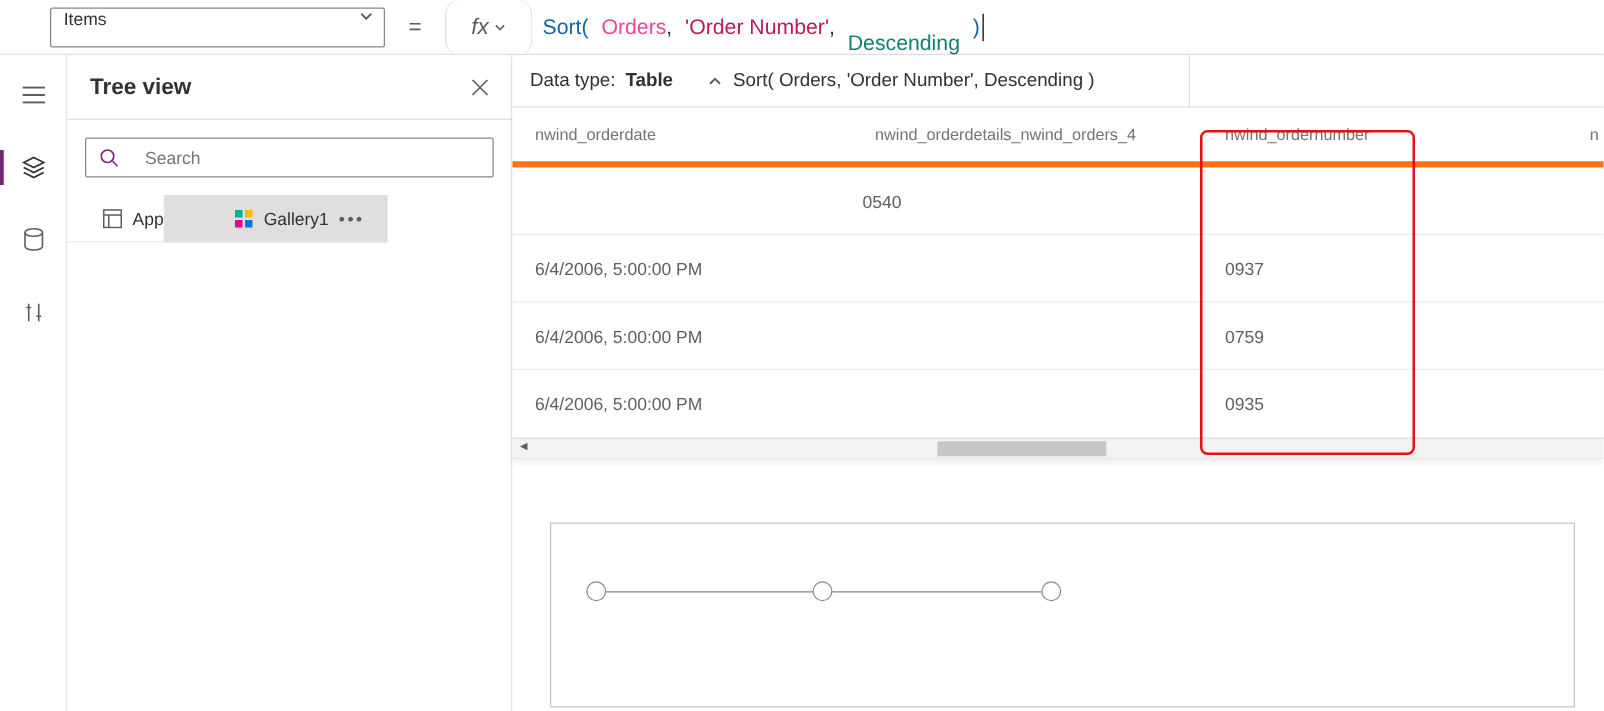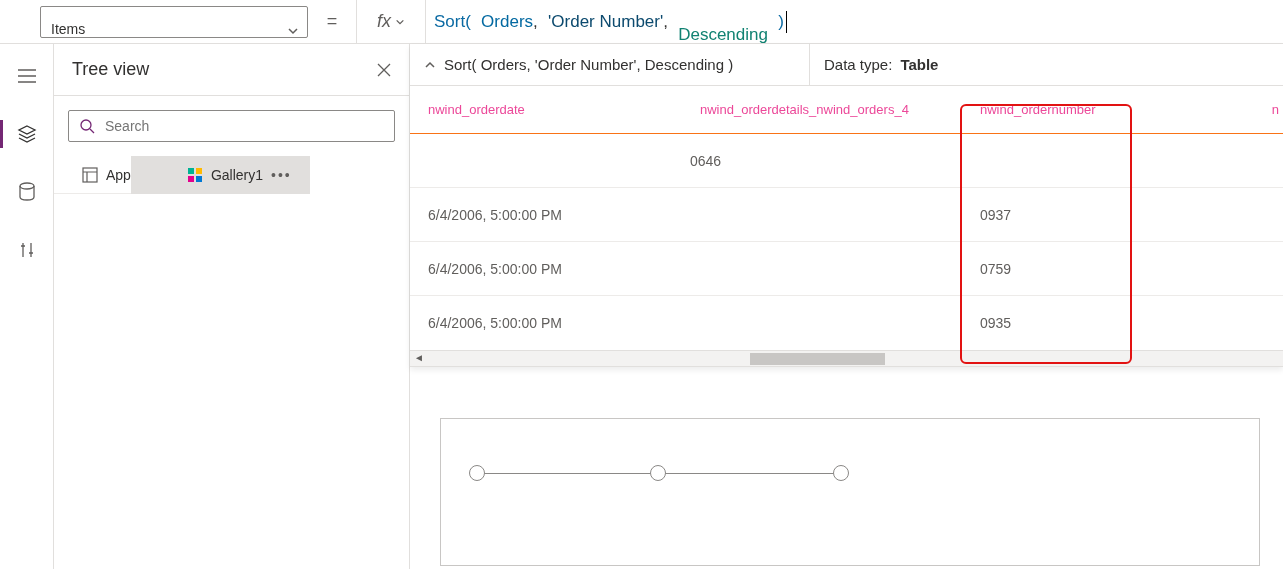--- a/index.html
+++ b/index.html
@@ -25,21 +25,21 @@
   height: 44px;
   border-bottom: 1px solid #e1dfdd;
 }
 .prop-dropdown {
   margin-left: 40px;
   width: 268px;
   height: 32px;
   border: 1px solid #8a8886;
   border-radius: 2px;
   display: flex;
-  align-items: flex-end;
+  align-items: flex-start;
   justify-content: space-between;
   padding: 0 8px 0 10px;
   font-size: 14px;
   background: #fff;
 }
 .prop-dropdown .chev {
   color: #605e5c;
 }
 .equals {
   width: 48px;
@@ -53,39 +53,40 @@
   display: flex;
   align-items: center;
   justify-content: center;
   gap: 4px;
   border-left: 1px solid #e1dfdd;
   border-right: 1px solid #e1dfdd;
   font-style: italic;
   font-family: Georgia, serif;
   color: #605e5c;
   position: relative;
+  border-radius: 12px;
 }
 .fx-box .chev {
   font-style: normal;
   font-family: "Segoe UI";
   font-size: 11px;
 }
 .formula-editor {
   flex: 1;
   height: 44px;
   display: flex;
   align-items: center;
   padding-left: 8px;
   font-size: 17px;
   font-family: Consolas, monospace;
 }
 .tok-fn { color: #0b6aa3; }
 .tok-p { color: #0b6aa3; }
-.tok-id { color: #0369a1; }
-.tok-str { color: #0c4a6e; }
+.tok-id { color: #ec4899; }
+.tok-str { color: #be185d; }
 .tok-enum { color: #118272; margin-top: 27px; }
 .cursor {
   display: inline-block;
   width: 0;
   border-left: 1px solid #000;
   height: 22px;
   vertical-align: middle;
   margin-left: 2px;
 }
 
@@ -138,39 +139,39 @@
   display: flex;
   flex-direction: column;
 }
 .tree-header {
   height: 52px;
   display: flex;
   align-items: center;
   justify-content: space-between;
   padding: 0 18px;
   font-size: 18px;
-  font-weight: 400;
+  font-weight: 700;
   border-bottom: 1px solid #e1dfdd;
 }
 .tree-header .close {
   color: #605e5c;
   font-size: 16px;
 }
 .search-wrap {
   padding: 14px 14px;
 }
 .search-box {
   width: 100%;
   height: 32px;
   border: 1px solid #8a8886;
   border-radius: 2px;
   display: flex;
   align-items: center;
   padding: 0 10px;
-  gap: 10px;
+  gap: 21px;
   color: #605e5c;
 }
 .search-box input {
   border: none;
   outline: none;
   flex: 1;
   font-size: 14px;
   color: #323130;
 }
 
@@ -233,22 +234,22 @@
   border-right: 1px solid #e1dfdd;
   font-size: 15px;
 }
 .result-header .chev { font-size: 12px;}
 .result-header .dt .b { font-weight: 700; }
 
 .grid-header {
   height: 48px;
   display: flex;
   align-items: center;
-  border-bottom: 1px solid #f97316;
-  color: #ec4899;
+  border-bottom: 5px solid #f97316;
+  color: #737373;
   font-size: 13px;
 }
 .col1 { width: 290px; padding-left: 18px;}
 .col2 { width: 260px; }
 .col3 { width: 160px; padding-left: 20px;}
 
 .grid-row {
   height: 54px;
   display: flex;
   align-items: center;
@@ -429,44 +430,44 @@
           <span>Gallery1</span>
         </div>
         <span class="dots">•••</span>
       </div>
     </div>
   </div>
 
   <div class="canvas">
     <div class="result-pane">
       <div class="result-header">
+        <div class="cell dt" style="border-right:none;">
+          <span>Data type: </span>
+            <span class="b">Table</span>
+        </div>
         <div class="cell" style="width:400px;">
           <span class="chev">
             <svg width="12" height="12" viewBox="0 0 12 12">
                 <path d="M2 8l4-4 4 4" fill="none" stroke="#605e5c" stroke-width="1.5"></path>
               </svg>
           </span>
           <span>Sort( Orders, 'Order Number', Descending )</span>
         </div>
-        <div class="cell dt" style="border-right:none;">
-          <span>Data type: </span>
-            <span class="b">Table</span>
-        </div>
       </div>
 
       <div class="grid-header">
         <div class="col1">nwind_orderdate</div>
         <div class="col2">nwind_orderdetails_nwind_orders_4</div>
         <div class="col3">nwind_ordernumber</div>
         <div style="flex:1;text-align:right;padding-right:4px;">n</div>
       </div>
 
       <div class="grid-row">
         <div class="col2"></div>
-        <div class="col3">0646</div>
+        <div class="col3">0540</div>
       </div>
       <div class="grid-row">
         <div class="col1">6/4/2006, 5:00:00 PM</div>
         <div class="col2"></div>
         <div class="col3">0937</div>
       </div>
       <div class="grid-row">
         <div class="col1">6/4/2006, 5:00:00 PM</div>
         <div class="col2"></div>
         <div class="col3">0759</div>

